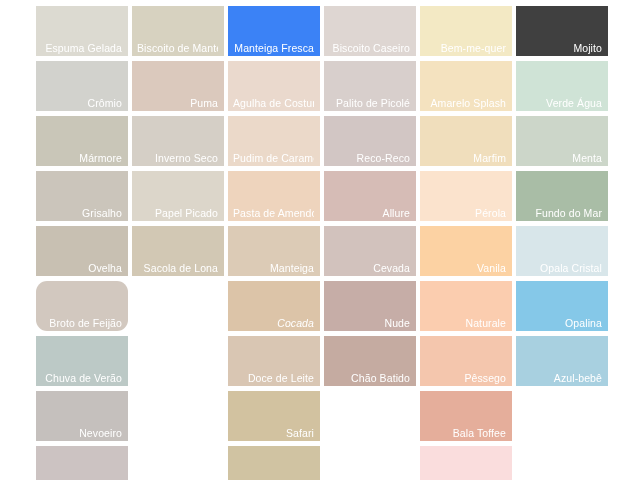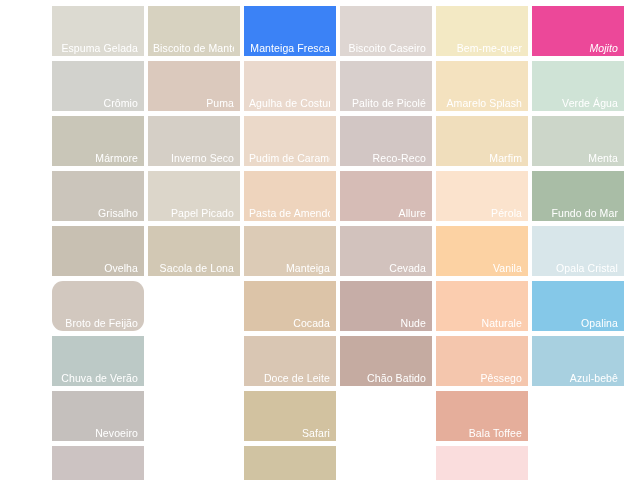--- a/index.html
+++ b/index.html
@@ -16,21 +16,20 @@
     grid-template-columns:repeat(6, 92px);
     grid-auto-rows:50px;
     column-gap:4px;
     row-gap:5px;
   }
   .swatch{
     position:relative;
     box-sizing:border-box;
     width:92px;height:50px;
     overflow:hidden;
-    margin-left:16px;
   }
   .swatch.empty{background:transparent;}
   .swatch-label{
     position:absolute;
     right:6px;
     bottom:2px;
     left:5px;
     text-align:right;
     font-size:10.5px;
     line-height:12px;
@@ -53,21 +52,21 @@
     </div>
     <div class="swatch" style="background-color: #3b82f6;">
       <span class="swatch-label" style="color: rgb(255, 255, 255);">Manteiga Fresca</span>
     </div>
     <div class="swatch" style="background-color: rgb(222, 214, 210);">
       <span class="swatch-label" style="color: rgb(255, 255, 255);">Biscoito Caseiro</span>
     </div>
     <div class="swatch" style="background-color: rgb(243, 233, 196); text-decoration: underline;">
       <span class="swatch-label" style="color: rgb(255, 255, 255);">Bem-me-quer</span>
     </div>
-    <div class="swatch" style="background-color: #ec4899; font-style: italic;">
+    <div class="swatch" style="background-color: #404040;">
       <span class="swatch-label" style="color: rgb(255, 255, 255);">Mojito</span>
     </div>
     <div class="swatch" style="background-color: rgb(210, 210, 205);">
       <span class="swatch-label" style="color: rgb(255, 255, 255);">Crômio</span>
     </div>
     <div class="swatch" style="background-color: rgb(219, 201, 189);">
       <span class="swatch-label" style="color: rgb(255, 255, 255);">Puma</span>
     </div>
     <div class="swatch" style="background-color: rgb(234, 217, 205);">
       <span class="swatch-label" style="color: rgb(255, 255, 255);">Agulha de Costura</span>
@@ -133,21 +132,21 @@
       <span class="swatch-label" style="color: rgb(255, 255, 255);">Vanila</span>
     </div>
     <div class="swatch" style="background-color: rgb(216, 230, 234);">
       <span class="swatch-label" style="color: rgb(255, 255, 255);">Opala Cristal</span>
     </div>
     <div class="swatch" style="background-color: rgb(210, 200, 191); border-radius: 11px;">
       <span class="swatch-label" style="color: rgb(255, 255, 255);">Broto de Feijão</span>
     </div>
     <div class="swatch empty"></div>
     <div class="swatch" style="background-color: rgb(220, 196, 168);">
-      <span class="swatch-label" style="color: rgb(255, 255, 255);">Cocada</span>
+      <span class="swatch-label" style="color: rgb(255, 255, 255); font-style: italic;">Cocada</span>
     </div>
     <div class="swatch" style="background-color: rgb(198, 173, 167);">
       <span class="swatch-label" style="color: rgb(255, 255, 255);">Nude</span>
     </div>
     <div class="swatch" style="background-color: rgb(251, 205, 175);">
       <span class="swatch-label" style="color: rgb(255, 255, 255);">Naturale</span>
     </div>
     <div class="swatch" style="background-color: rgb(133, 200, 232);">
       <span class="swatch-label" style="color: rgb(255, 255, 255);">Opalina</span>
     </div>

